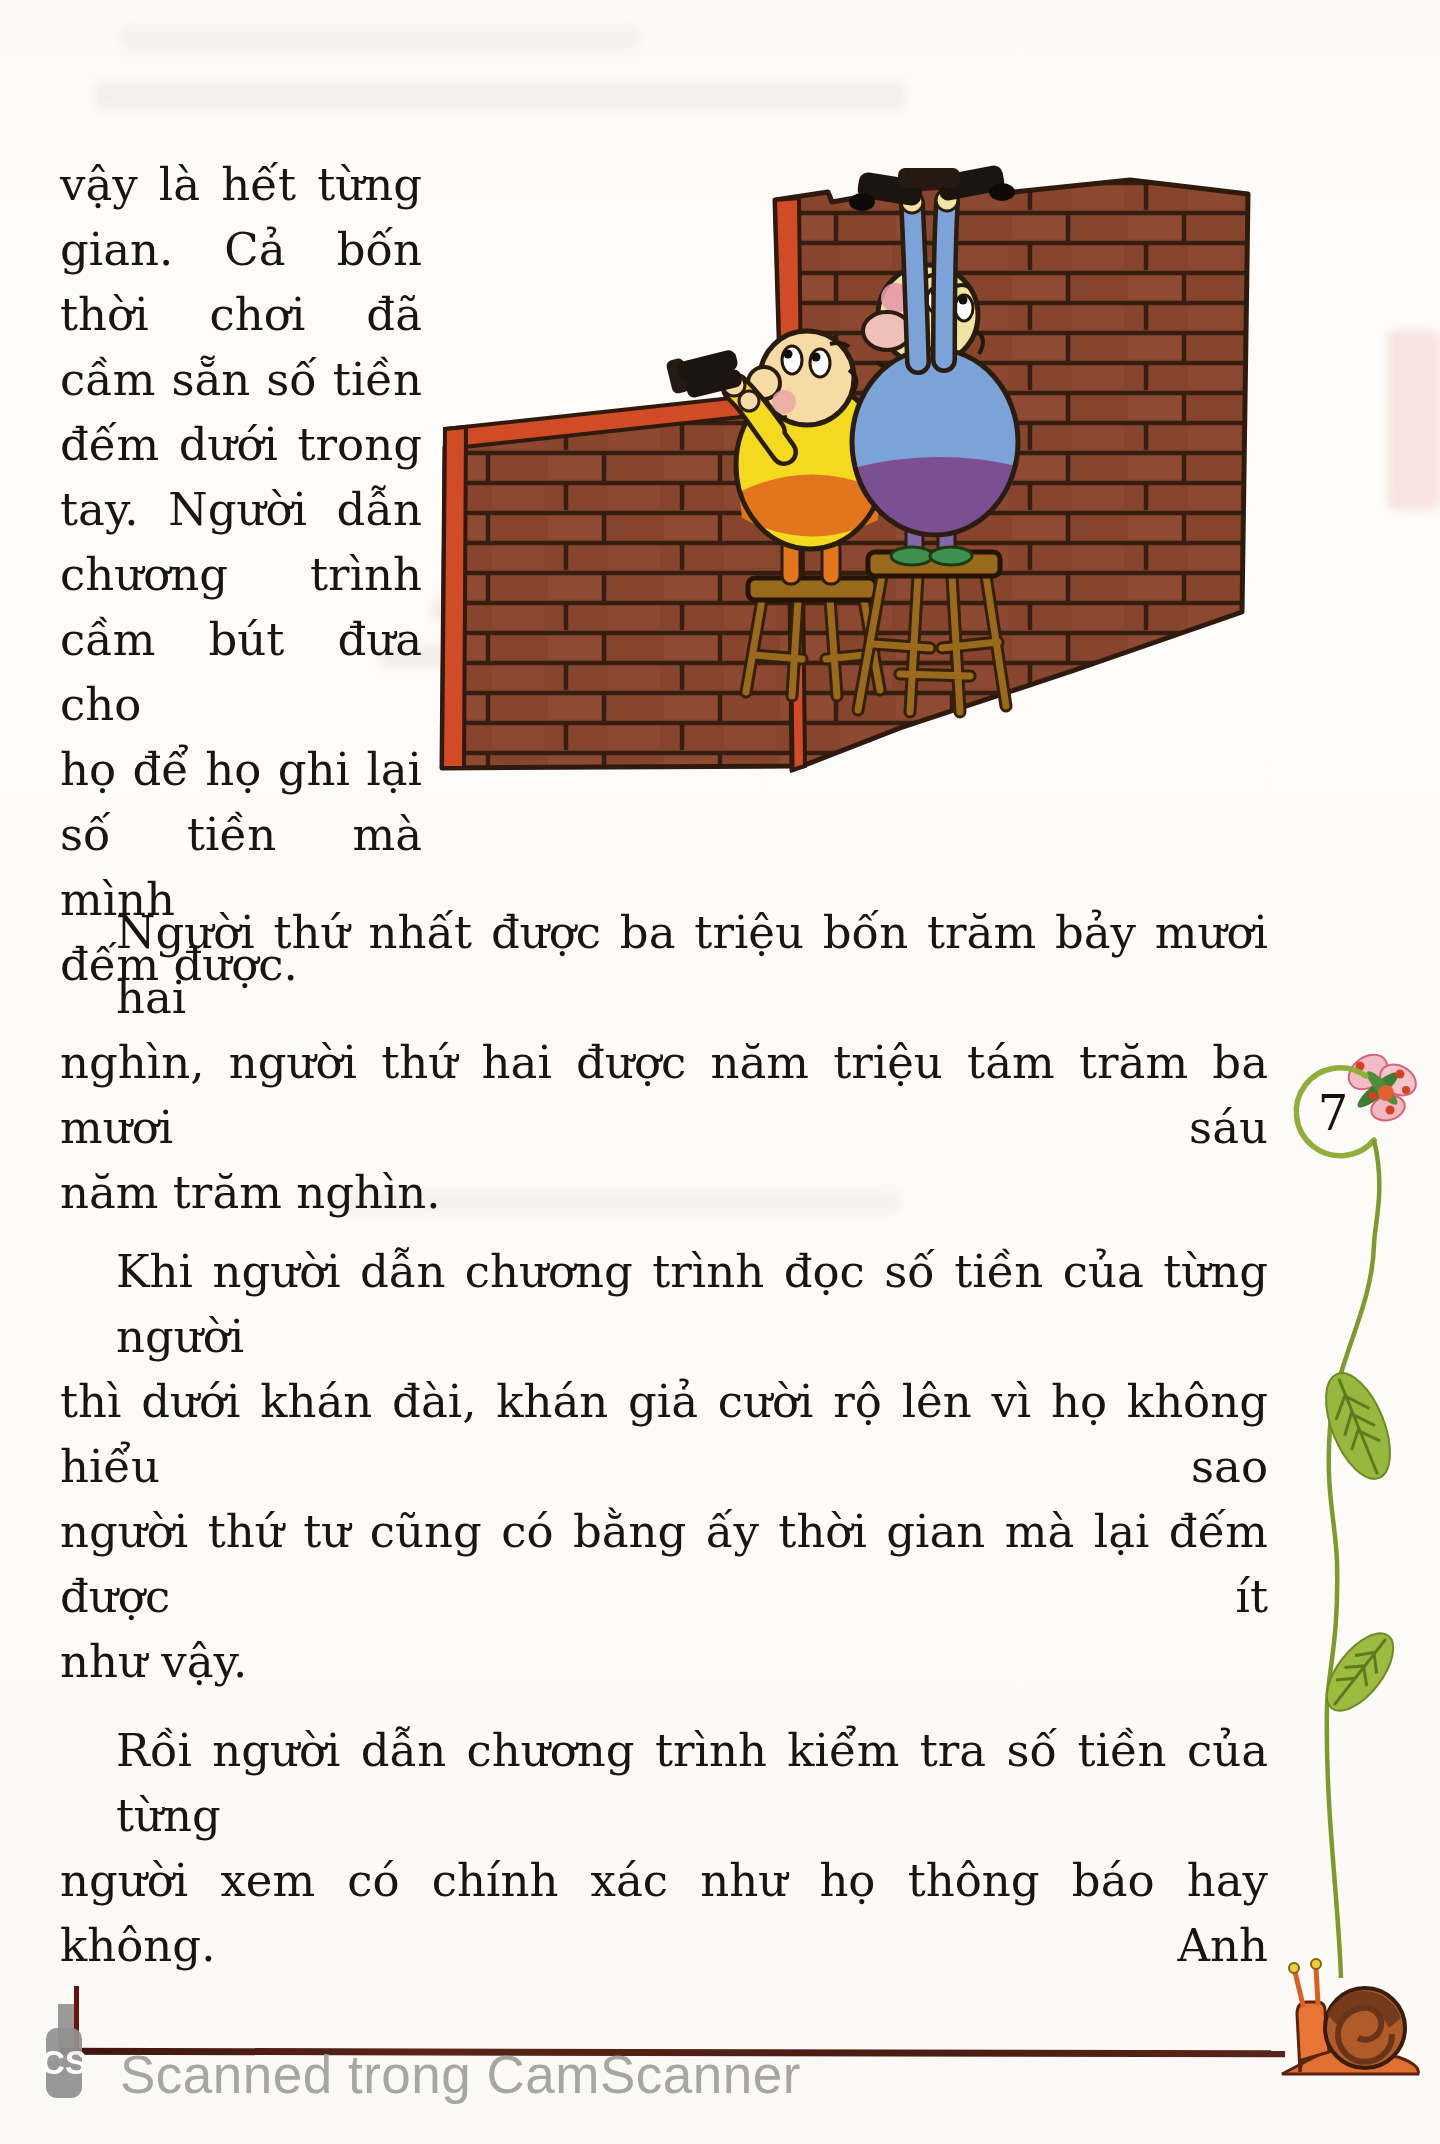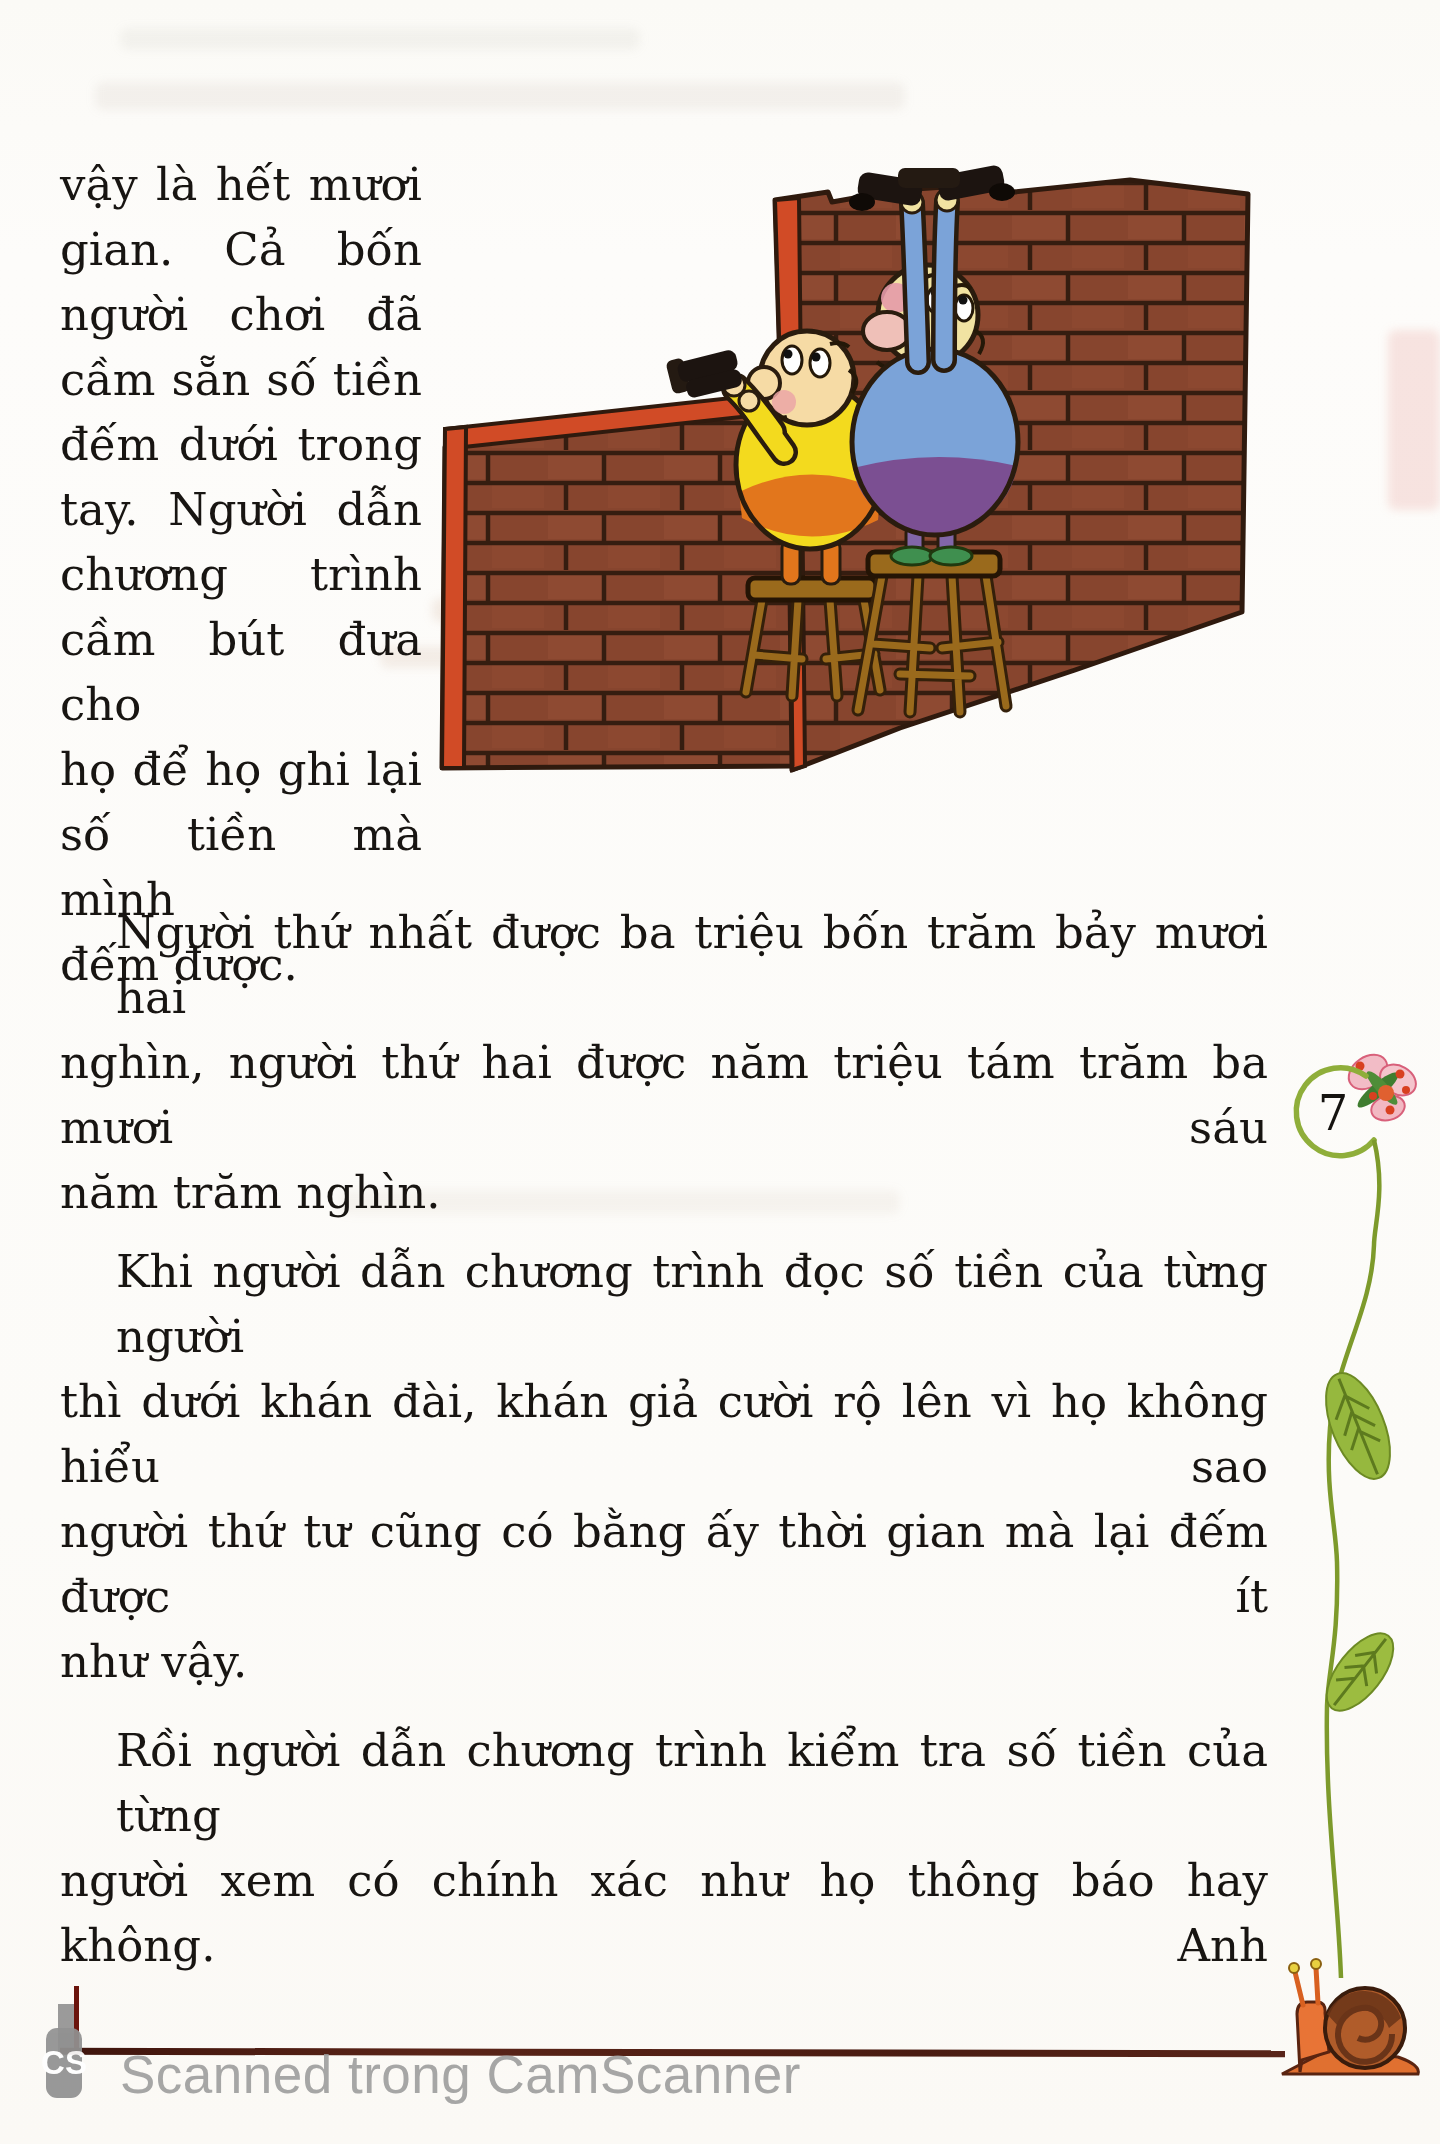--- a/index.html
+++ b/index.html
@@ -62,23 +62,23 @@
   <div class="ghost" style="left:120px;top:28px;width:520px;height:22px;background:rgba(160,150,145,0.09);"></div>
   <div class="ghost" style="left:95px;top:82px;width:810px;height:28px;background:rgba(165,150,140,0.10);"></div>
   <div class="ghost" style="left:945px;top:268px;width:95px;height:125px;background:rgba(220,140,130,0.13);"></div>
   <div class="ghost" style="left:1388px;top:330px;width:52px;height:180px;background:rgba(225,128,118,0.20);"></div>
   <div class="ghost" style="left:500px;top:552px;width:420px;height:24px;background:rgba(182,132,102,0.16);"></div>
   <div class="ghost" style="left:432px;top:598px;width:498px;height:24px;background:rgba(182,132,102,0.14);"></div>
   <div class="ghost" style="left:380px;top:646px;width:556px;height:22px;background:rgba(182,132,102,0.12);"></div>
   <div class="ghost" style="left:340px;top:1190px;width:560px;height:24px;background:rgba(170,140,120,0.08);"></div>
 
   <div class="textblock col-left">
-      <div class="tline tline-first">vậy là hết mươi</div>
+      <div class="tline tline-first">vậy là hết từng</div>
       <div class="tline">gian. Cả bốn</div>
-      <div class="tline">người chơi đã</div>
+      <div class="tline">thời chơi đã</div>
       <div class="tline">cầm sẵn số tiền</div>
       <div class="tline">đếm dưới trong</div>
       <div class="tline">tay. Người dẫn</div>
       <div class="tline">chương trình</div>
       <div class="tline">cầm bút đưa cho</div>
       <div class="tline">họ để họ ghi lại</div>
       <div class="tline">số tiền mà mình</div>
       <div class="tline tline-last">đếm được.</div>
     </div>
 

